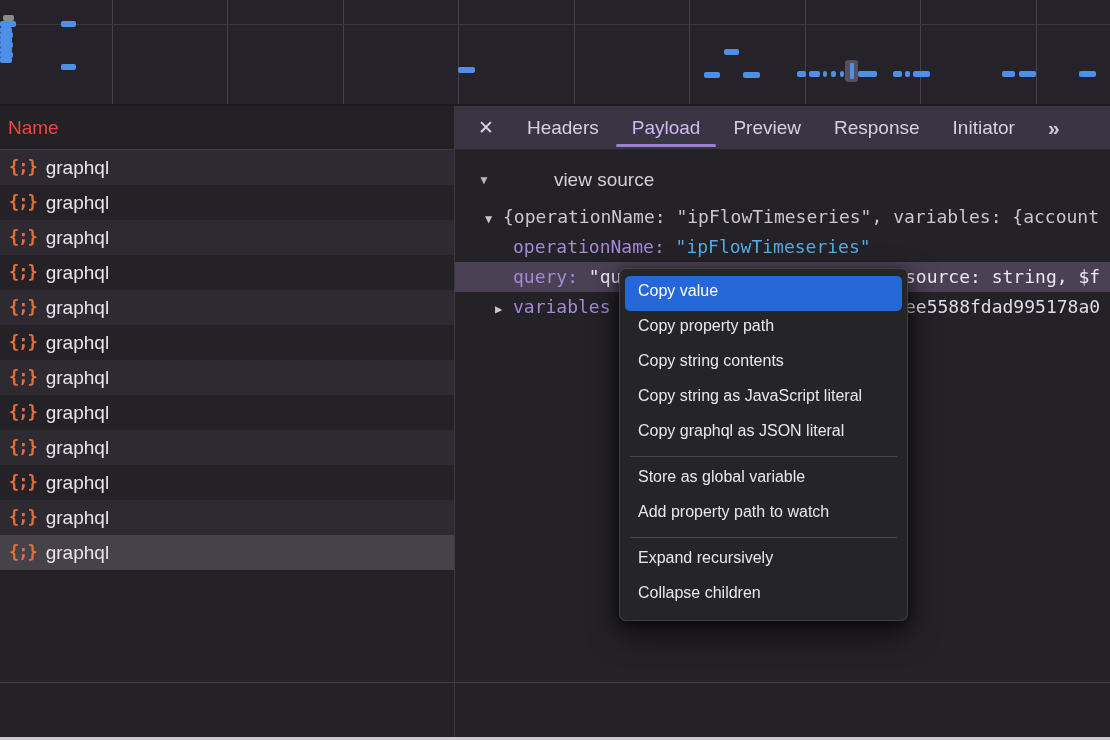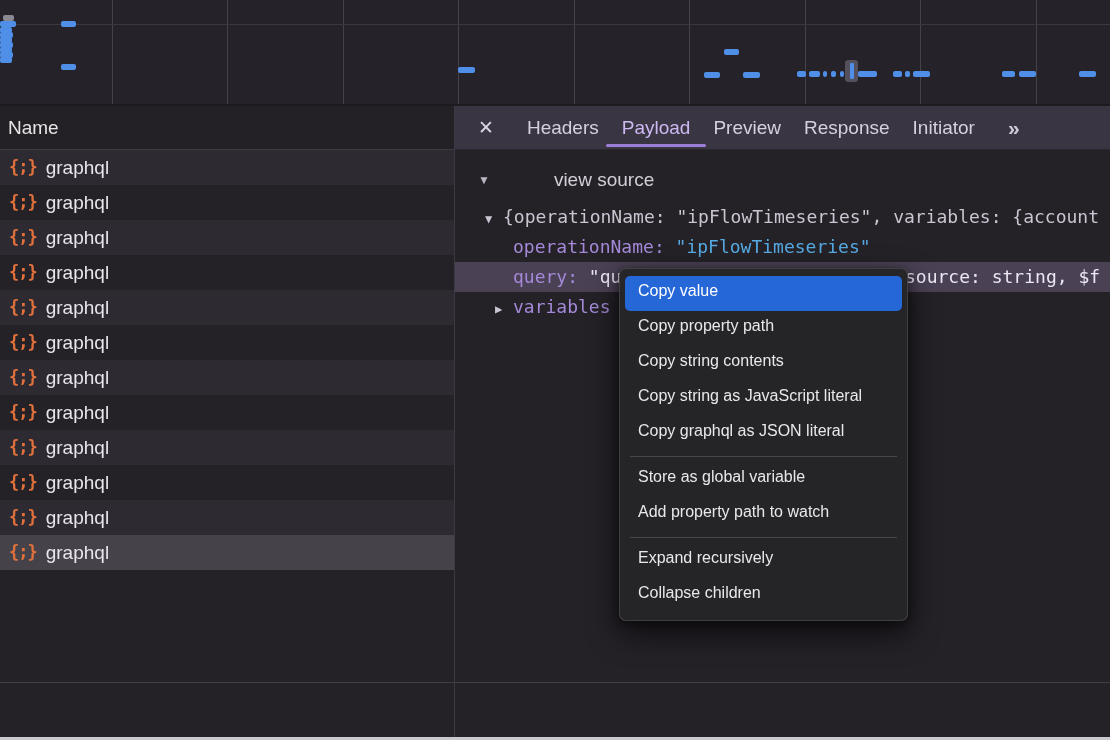--- a/index.html
+++ b/index.html
@@ -16,21 +16,21 @@
   .gridline { position:absolute; top:0; bottom:0; width:1px; background:#45424a; }
   .tl-hline { position:absolute; left:0; right:0; top:24px; height:1px; background:#3b383f; }
   .tl-bar { position:absolute; height:6px; border-radius:2px; }
   .tl-marker { position:absolute; border-radius:3px; background:#55515c; }
   .tl-marker .inner { position:absolute; left:50%; top:3px; bottom:3px; width:4px;
     margin-left:-2px; border-radius:1px; background:#4f8fe8; }
 
   
   .name-header { position:absolute; left:0; top:106px; width:454px; height:44px;
     background:#232026; border-bottom:1px solid #3c3942; display:flex; align-items:center;
-    padding-left:8px; color:#e5e5e5; font-size:19px; }
+    padding-left:8px; color:#ef4444; font-size:19px; }
   .rows { position:absolute; left:0; top:150px; width:454px; }
   .req-row { height:35px; display:flex; align-items:center; padding-left:9px;
     background:#242127; }
   .req-row.alt { background:#2d2a31; }
   .req-row.selected { background:#46424a; }
   .req-icon { font-family:"DejaVu Sans Mono", monospace; font-weight:bold;
     font-size:17px; letter-spacing:-1px; margin-right:9px; line-height:1; }
   .req-label { color:#e8e5ec; font-size:19px; }
 
   .v-divider { position:absolute; left:454px; top:106px; bottom:0; width:1px; background:#3c3942; }
@@ -179,21 +179,21 @@
         <span class="req-icon" style="color: rgb(224, 113, 61);">{;}</span>
         <span class="req-label">graphql</span>
       </div>
     </div>
 
   <div class="v-divider"></div>
   <div class="footer-line"></div>
 
   <div class="tabbar">
     <span class="close-btn">✕</span>
-    <span id="tabs-slot" style="display:flex;gap:23px;">
+    <span id="tabs-slot" style="display:flex;gap:33px;">
         <div class="tab">Headers</div>
         <div class="tab selected">Payload</div>
         <div class="tab">Preview</div>
         <div class="tab">Response</div>
         <div class="tab">Initiator</div>
       </span>
     <span class="overflow-btn">››</span>
   </div>
 
   <div class="payload">
@@ -207,20 +207,21 @@
       </div>
       <div class="tree-row row-kv">
         <span class="key">operationName: </span><span class="str">"ipFlowTimeseries"</span>
       </div>
       <div class="tree-row row-kv selected">
         <span class="key">query: </span><span class="val-light">"qu</span>
         <span class="frag">source: string, $f</span>
       </div>
       <div class="tree-row row-collapsed">
         <span class="tri2">▶</span><span class="key">variables</span>
+        <span class="frag dim">ee5588fdad995178a0</span>
       </div>
     </div>
   </div>
 
   <div class="ctx-menu">
       <div class="ctx-item highlighted" style="background: rgb(38, 103, 216);">Copy value</div>
       <div class="ctx-item">Copy property path</div>
       <div class="ctx-item">Copy string contents</div>
       <div class="ctx-item">Copy string as JavaScript literal</div>
       <div class="ctx-item">Copy graphql as JSON literal</div>

